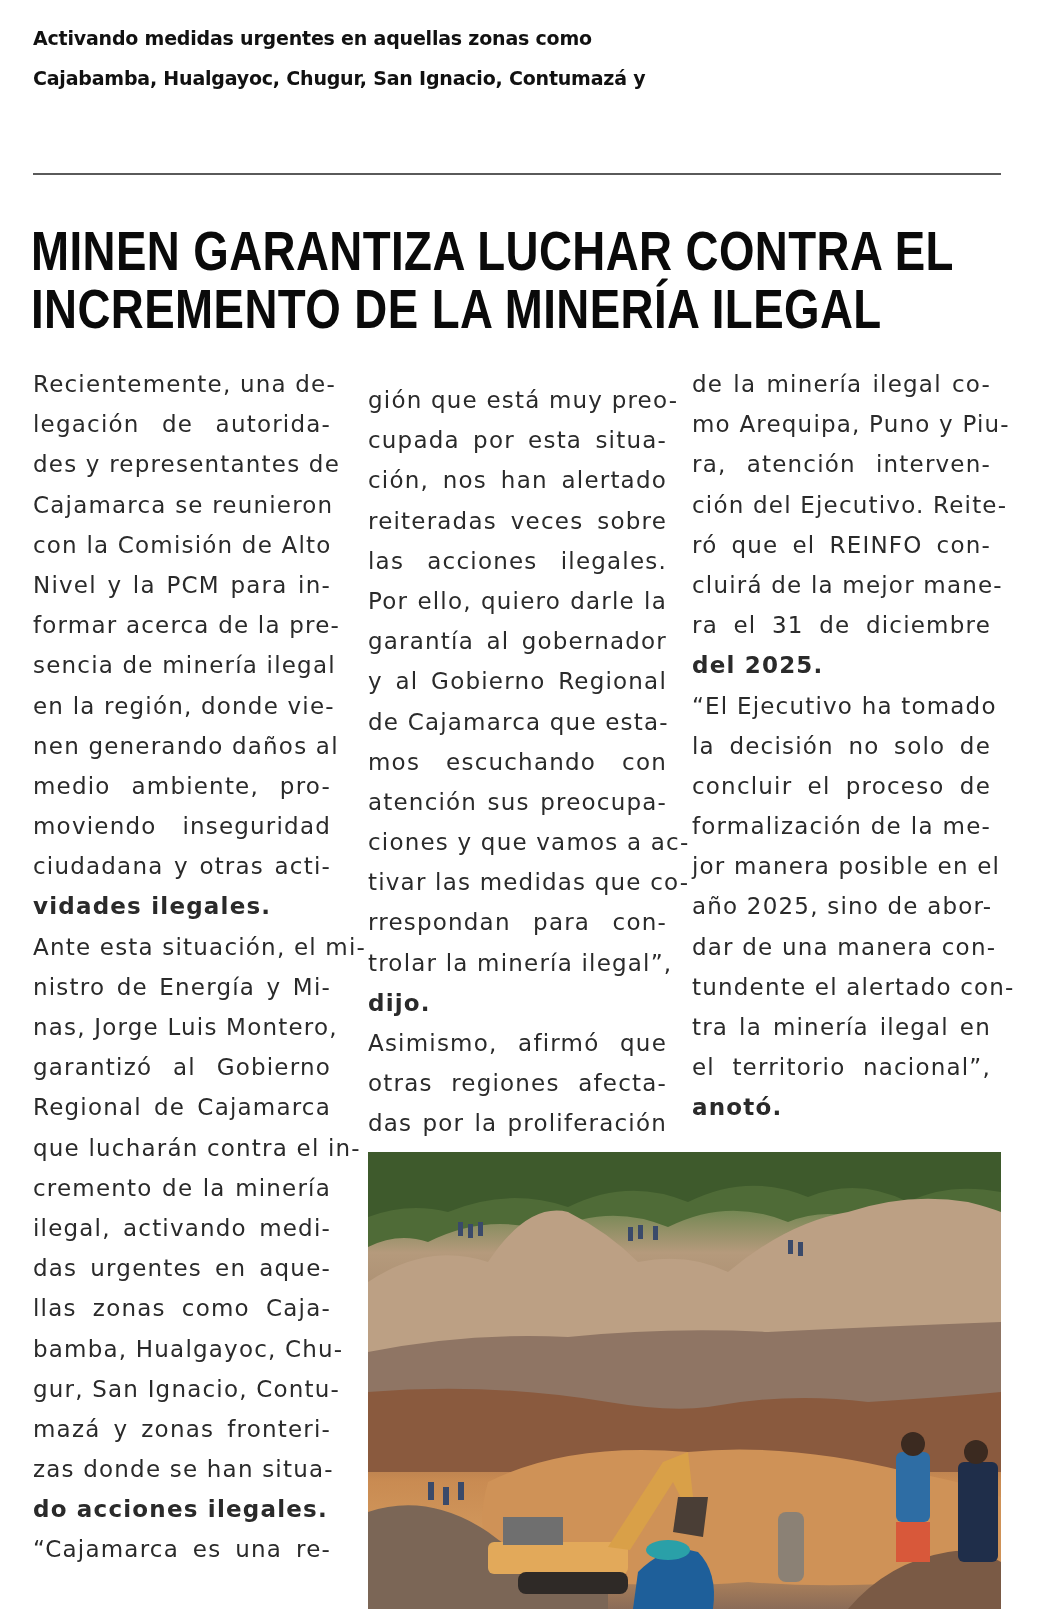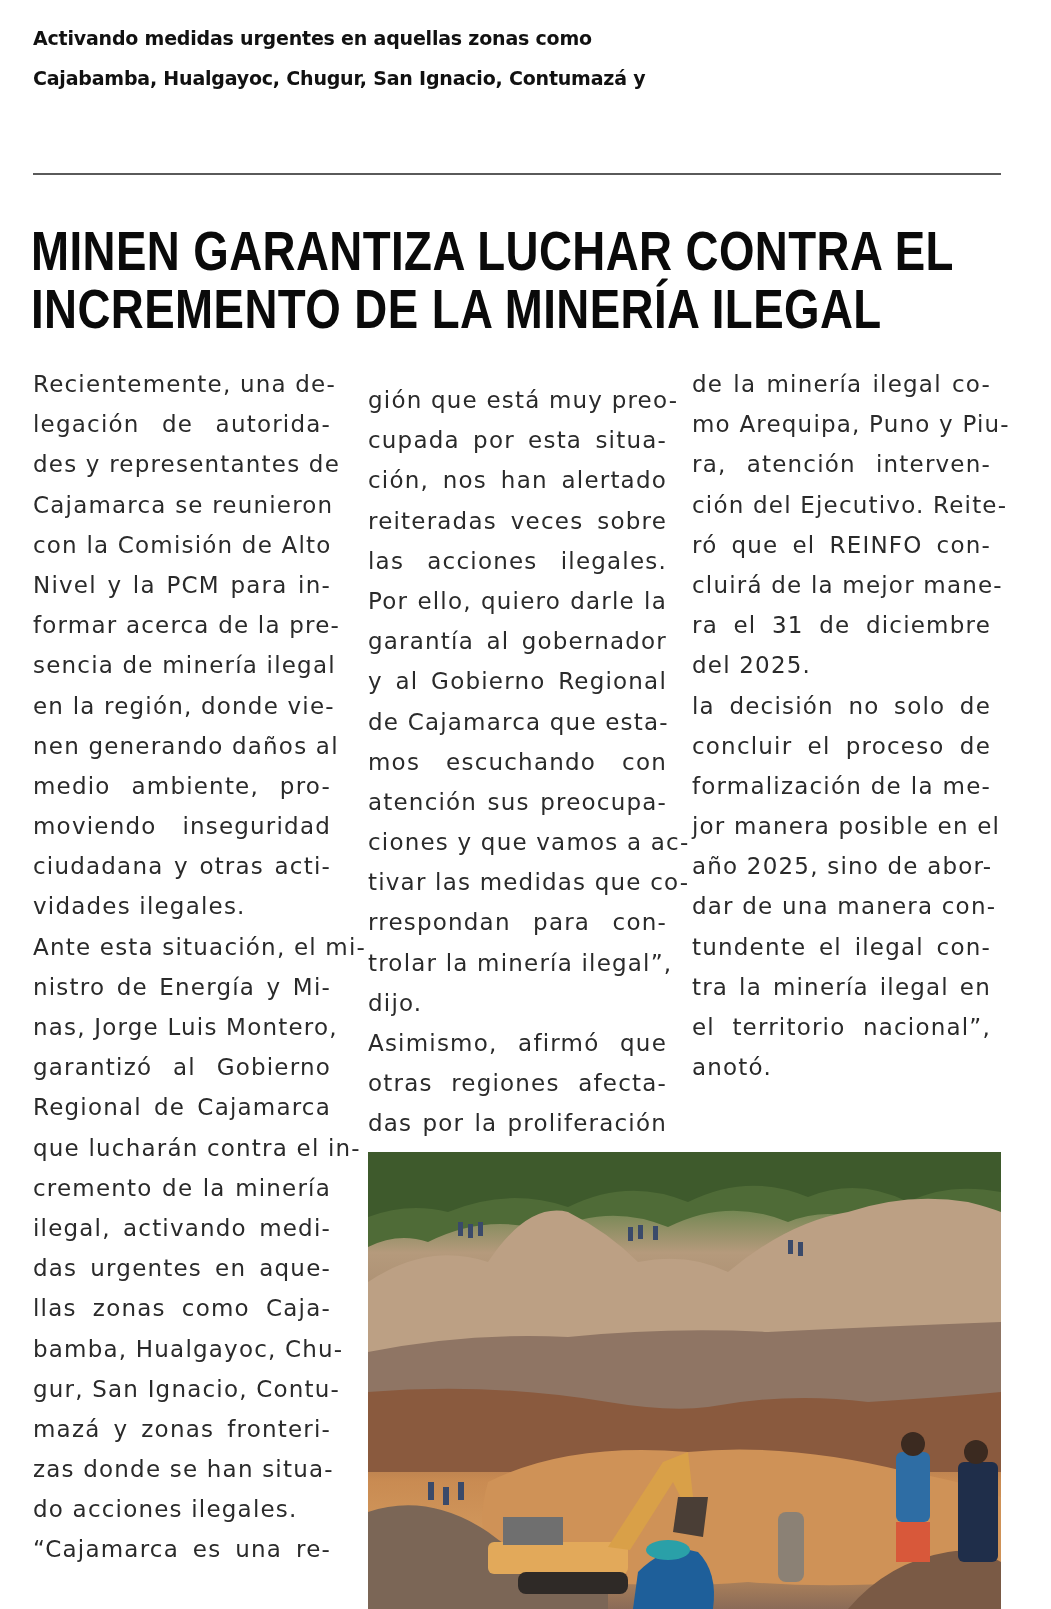--- a/index.html
+++ b/index.html
@@ -16,21 +16,21 @@
       font-size: 55px; line-height: 58px; color: #0a0a0a;
       transform: scaleX(0.83); transform-origin: left top; white-space: nowrap;
       letter-spacing: 0.5px;
     }
     .col {
       position: absolute; top: 364px;
       font-family: "DejaVu Sans", sans-serif; font-size: 23px; line-height: 40.2px;
       color: #2a2a2a; letter-spacing: 1.2px;
     }
     .col .line { display: block; text-align: justify; text-align-last: justify; white-space: nowrap; height: 40.2px; overflow: visible; }
-    .col .line.last { text-align-last: left; }
+    .col .line.last { text-align-last: left; font-weight: bold; }
     .c1 { left: 33px; width: 298px; }
     .c2 { left: 368px; width: 299px; margin-top: 16px; }
     .c3 { left: 692px; width: 299px; }
     .photo {
       position: absolute; left: 368px; top: 1152px; width: 633px; height: 457px; overflow: hidden;
       background: linear-gradient(180deg, #5f7a45 0%, #6f8650 12%, #b59a7c 22%, #a88b6e 35%, #8d7060 48%, #9b6b4c 62%, #c98b52 72%, #d39a5e 86%, #8a6b57 100%);
     }
     .photo svg { position: absolute; left: 0; top: 0; }
   </style>
 </head>
@@ -103,27 +103,28 @@
   </div>
 <div class="col c3" id="col2">
     <span class="line">de la minería ilegal co-</span>
     <span class="line">mo Arequipa, Puno y Piu-</span>
     <span class="line">ra, atención interven-</span>
     <span class="line">ción del Ejecutivo. Reite-</span>
     <span class="line">ró que el REINFO con-</span>
     <span class="line">cluirá de la mejor mane-</span>
     <span class="line">ra el 31 de diciembre</span>
     <span class="line last">del 2025.</span>
+    <span class="line">“El Ejecutivo ha tomado</span>
     <span class="line">la decisión no solo de</span>
     <span class="line">concluir el proceso de</span>
     <span class="line">formalización de la me-</span>
     <span class="line">jor manera posible en el</span>
     <span class="line">año 2025, sino de abor-</span>
     <span class="line">dar de una manera con-</span>
-    <span class="line">tundente el ilegal con-</span>
+    <span class="line">tundente el alertado con-</span>
     <span class="line">tra la minería ilegal en</span>
     <span class="line">el territorio nacional”,</span>
     <span class="line last">anotó.</span>
   </div>
 
 <div class="photo">
   <svg width="633" height="457" viewBox="0 0 633 457">
 
     <path d="M0 0 H633 V70 Q560 60 520 80 Q470 50 420 70 Q360 45 300 75 Q240 50 180 80 Q120 60 60 90 Q30 80 0 95 Z" fill="#4f6b37"></path>
     <path d="M0 0 H633 V40 Q580 30 540 50 Q490 25 440 45 Q380 20 320 50 Q260 25 200 55 Q140 35 80 60 Q40 50 0 65 Z" fill="#3e5a2c"></path>

